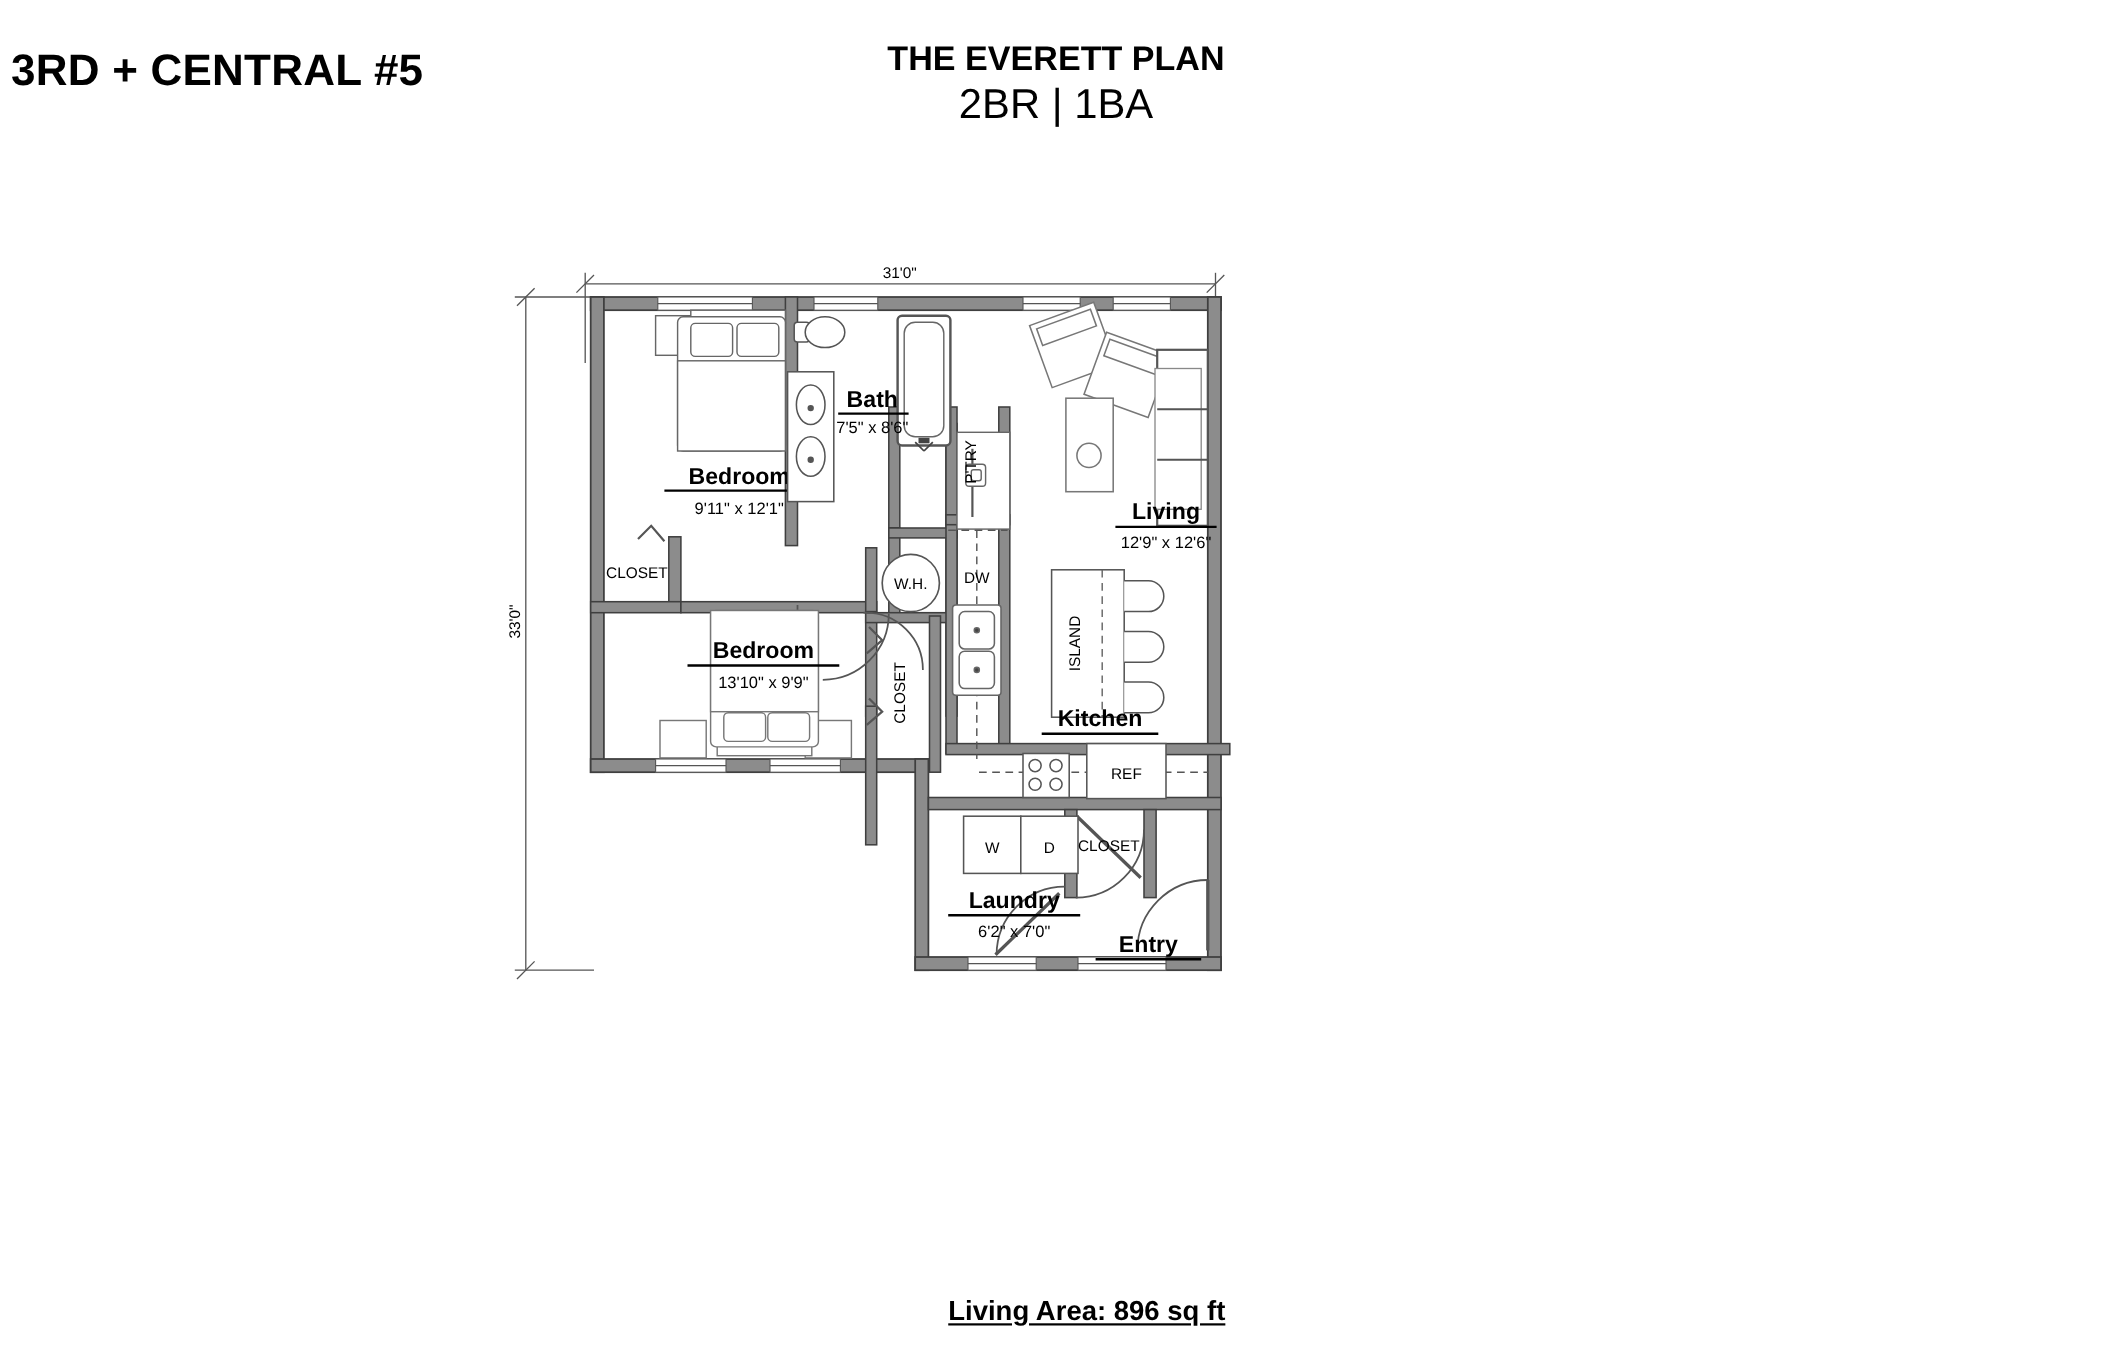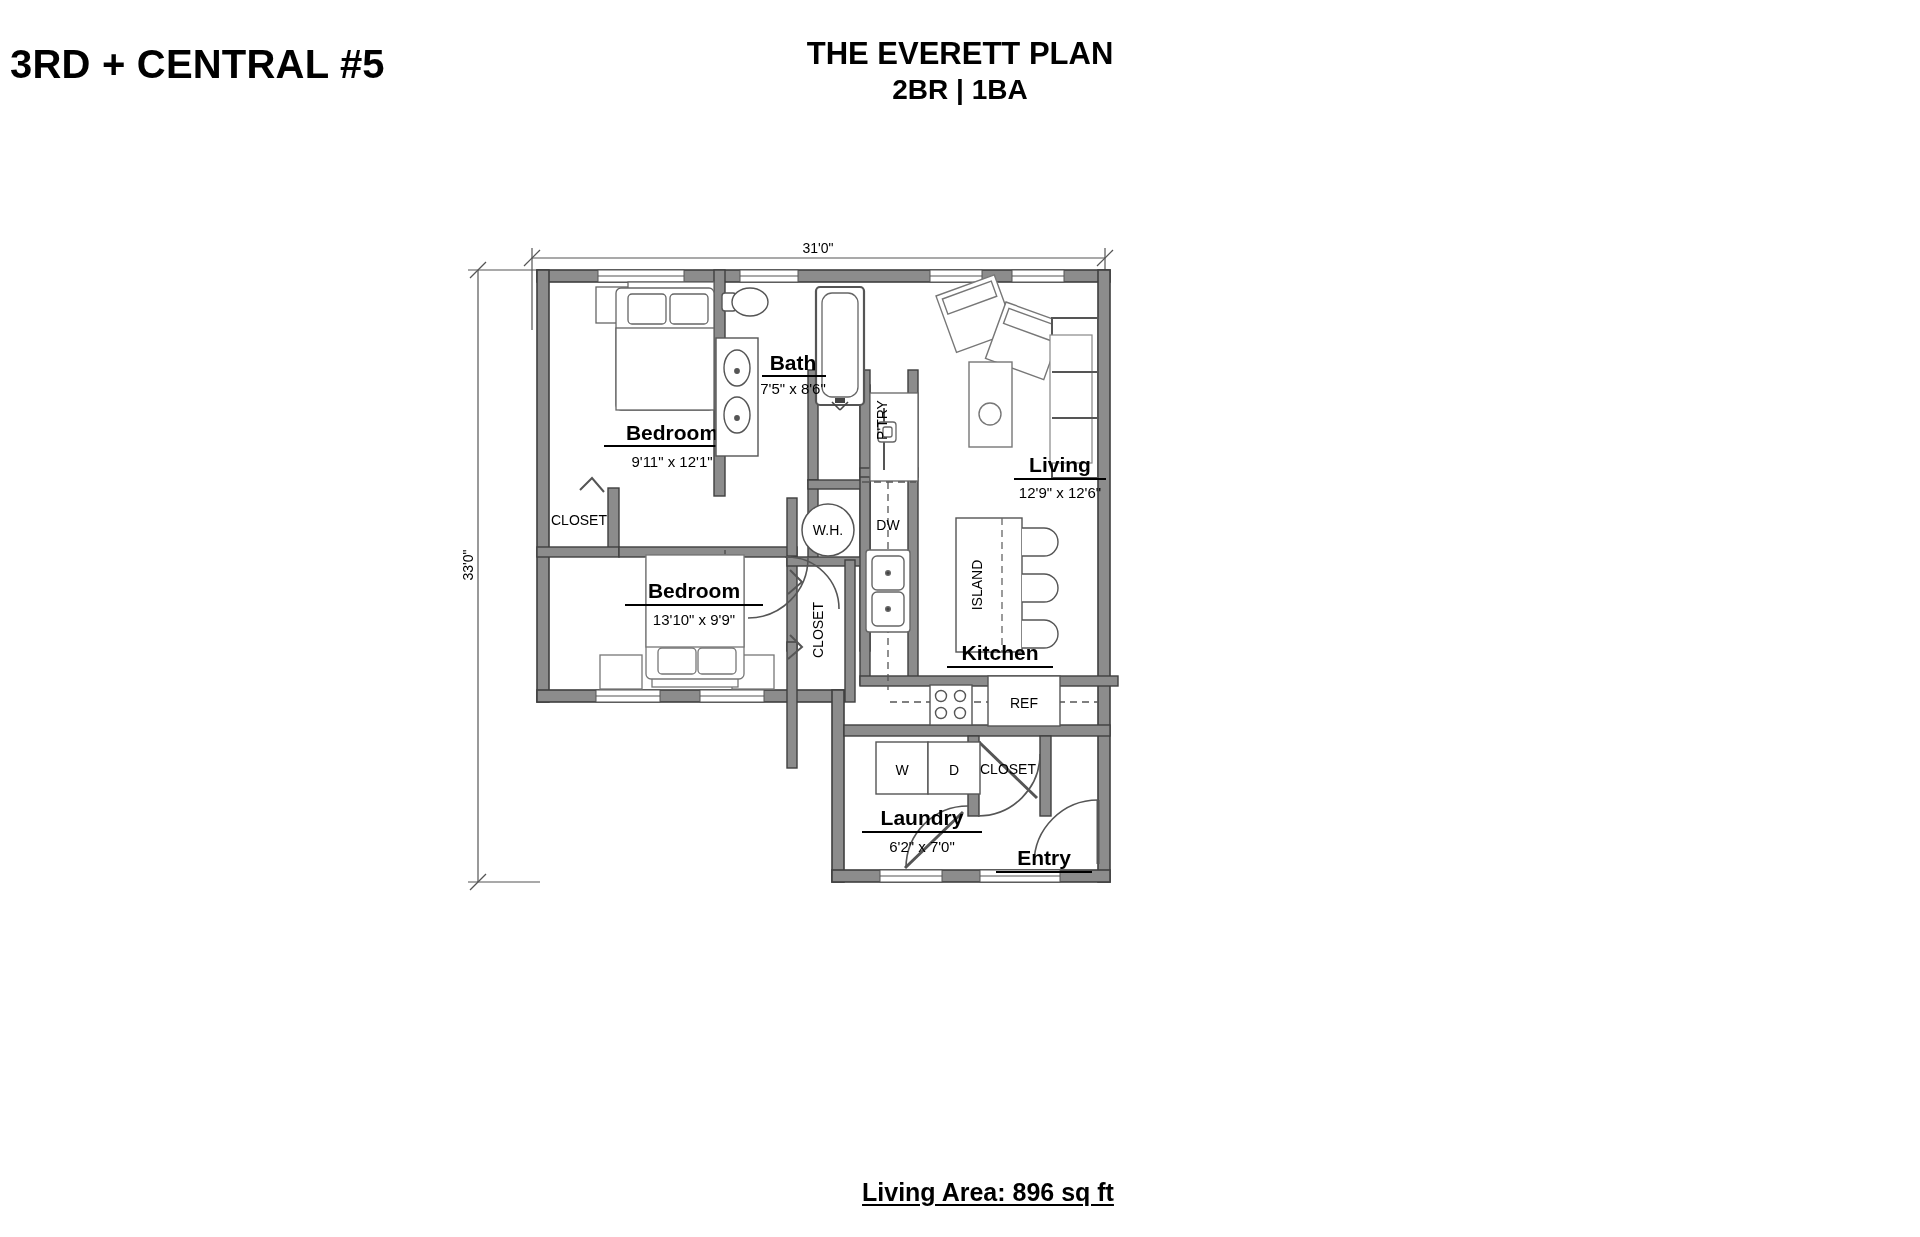--- a/index.html
+++ b/index.html
@@ -9,21 +9,21 @@
     color:#000;overflow:hidden;position:relative;
   }
   .plan-title-left{
     position:absolute;left:10px;top:42px;
     font-size:40px;font-weight:bold;letter-spacing:0.2px;
   }
   .plan-title-center{
     position:absolute;left:0;top:36px;width:1920px;text-align:center;
   }
   .plan-title-center .t1{font-size:31px;font-weight:bold;display:block;line-height:1.18;}
-  .plan-title-center .t2{font-size:28px;font-weight:bold;display:block;line-height:1.18;}
+  .plan-title-center .t2{font-size:38px;font-weight:normal;display:block;line-height:1.18;}
   .footer-area{
     position:absolute;left:0;top:1178px;width:1920px;text-align:center;padding-left:28px;
   }
   .footer-area span{
     font-size:25px;font-weight:bold;text-decoration:underline;
     text-underline-offset:3px;
   }
   #floorplan{position:absolute;left:0;top:130px;}
   .rm-name{font-family:"Liberation Sans",sans-serif;font-weight:bold;font-size:21px;text-anchor:middle;}
   .rm-dim{font-family:"Liberation Sans",sans-serif;font-size:15px;text-anchor:middle;}

